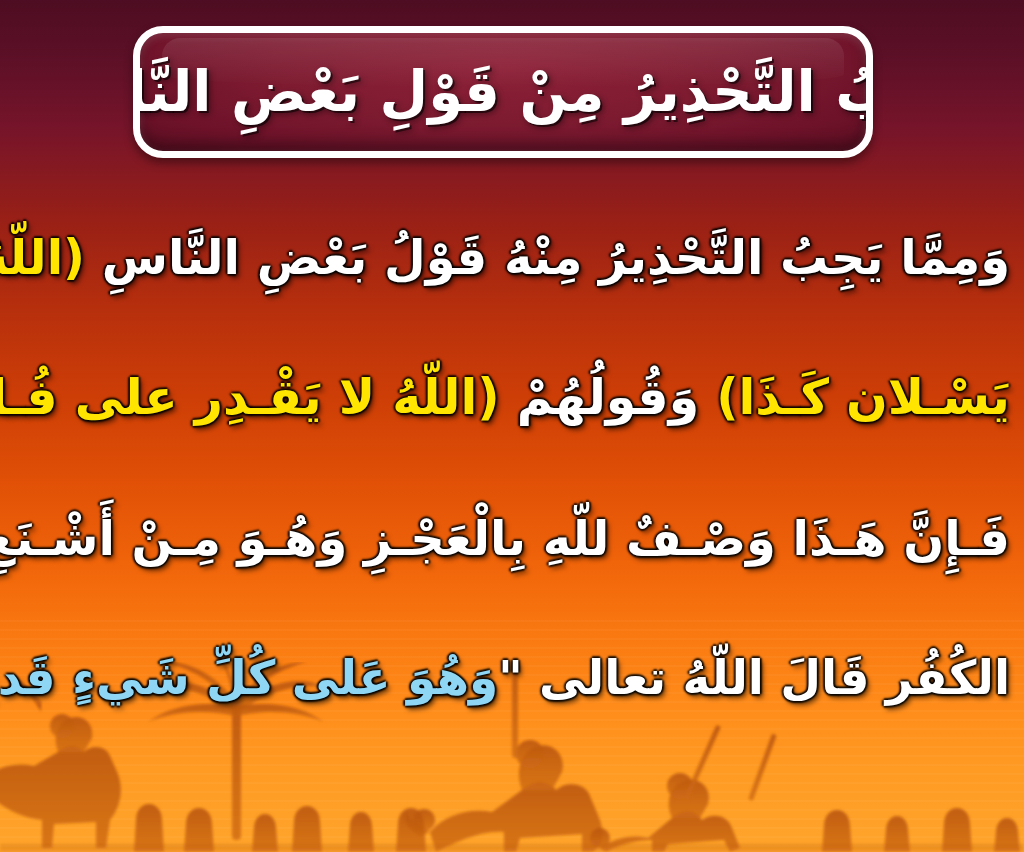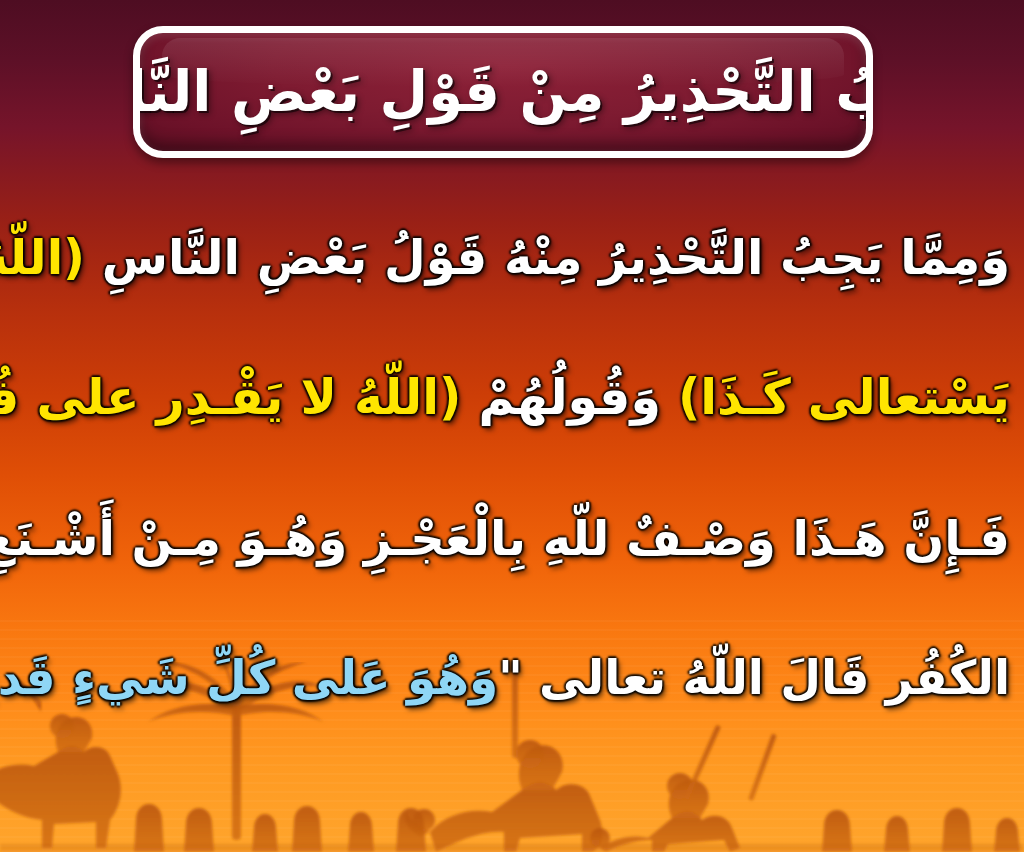--- a/index.html
+++ b/index.html
@@ -252,21 +252,21 @@
     </div>
   </div>
 
   <div class="body-text">
 
     <div class="line l1">
       <span class="w">وَمِمَّا يَجِبُ التَّحْذِيرُ مِنْهُ قَوْلُ بَعْضِ النَّاسِ </span><span class="y">(اللّهُ لا</span>
     </div>
 
     <div class="line l2">
-      <span class="y">يَسْتعالى كَـذَا) </span><span class="w">وَقُولُهُمْ </span><span class="y">(اللّهُ لا يَقْـدِر على فُـلان)</span>
+      <span class="y">يَسْـلان كَـذَا) </span><span class="w">وَقُولُهُمْ </span><span class="y">(اللّهُ لا يَقْـدِر على فُـلان)</span>
     </div>
 
     <div class="line l3">
       <span class="w">فَـإِنَّ هَـذَا وَصْـفٌ للّهِ بِالْعَجْـزِ وَهُـوَ مِـنْ أَشْـنَعِ</span>
     </div>
 
     <div class="line l4">
       <span class="w">الكُفُر قَالَ اللّهُ تعالى "</span><span class="b">وَهُوَ عَلى كُلِّ شَيءٍ قَديرٌ</span>
     </div>
 

